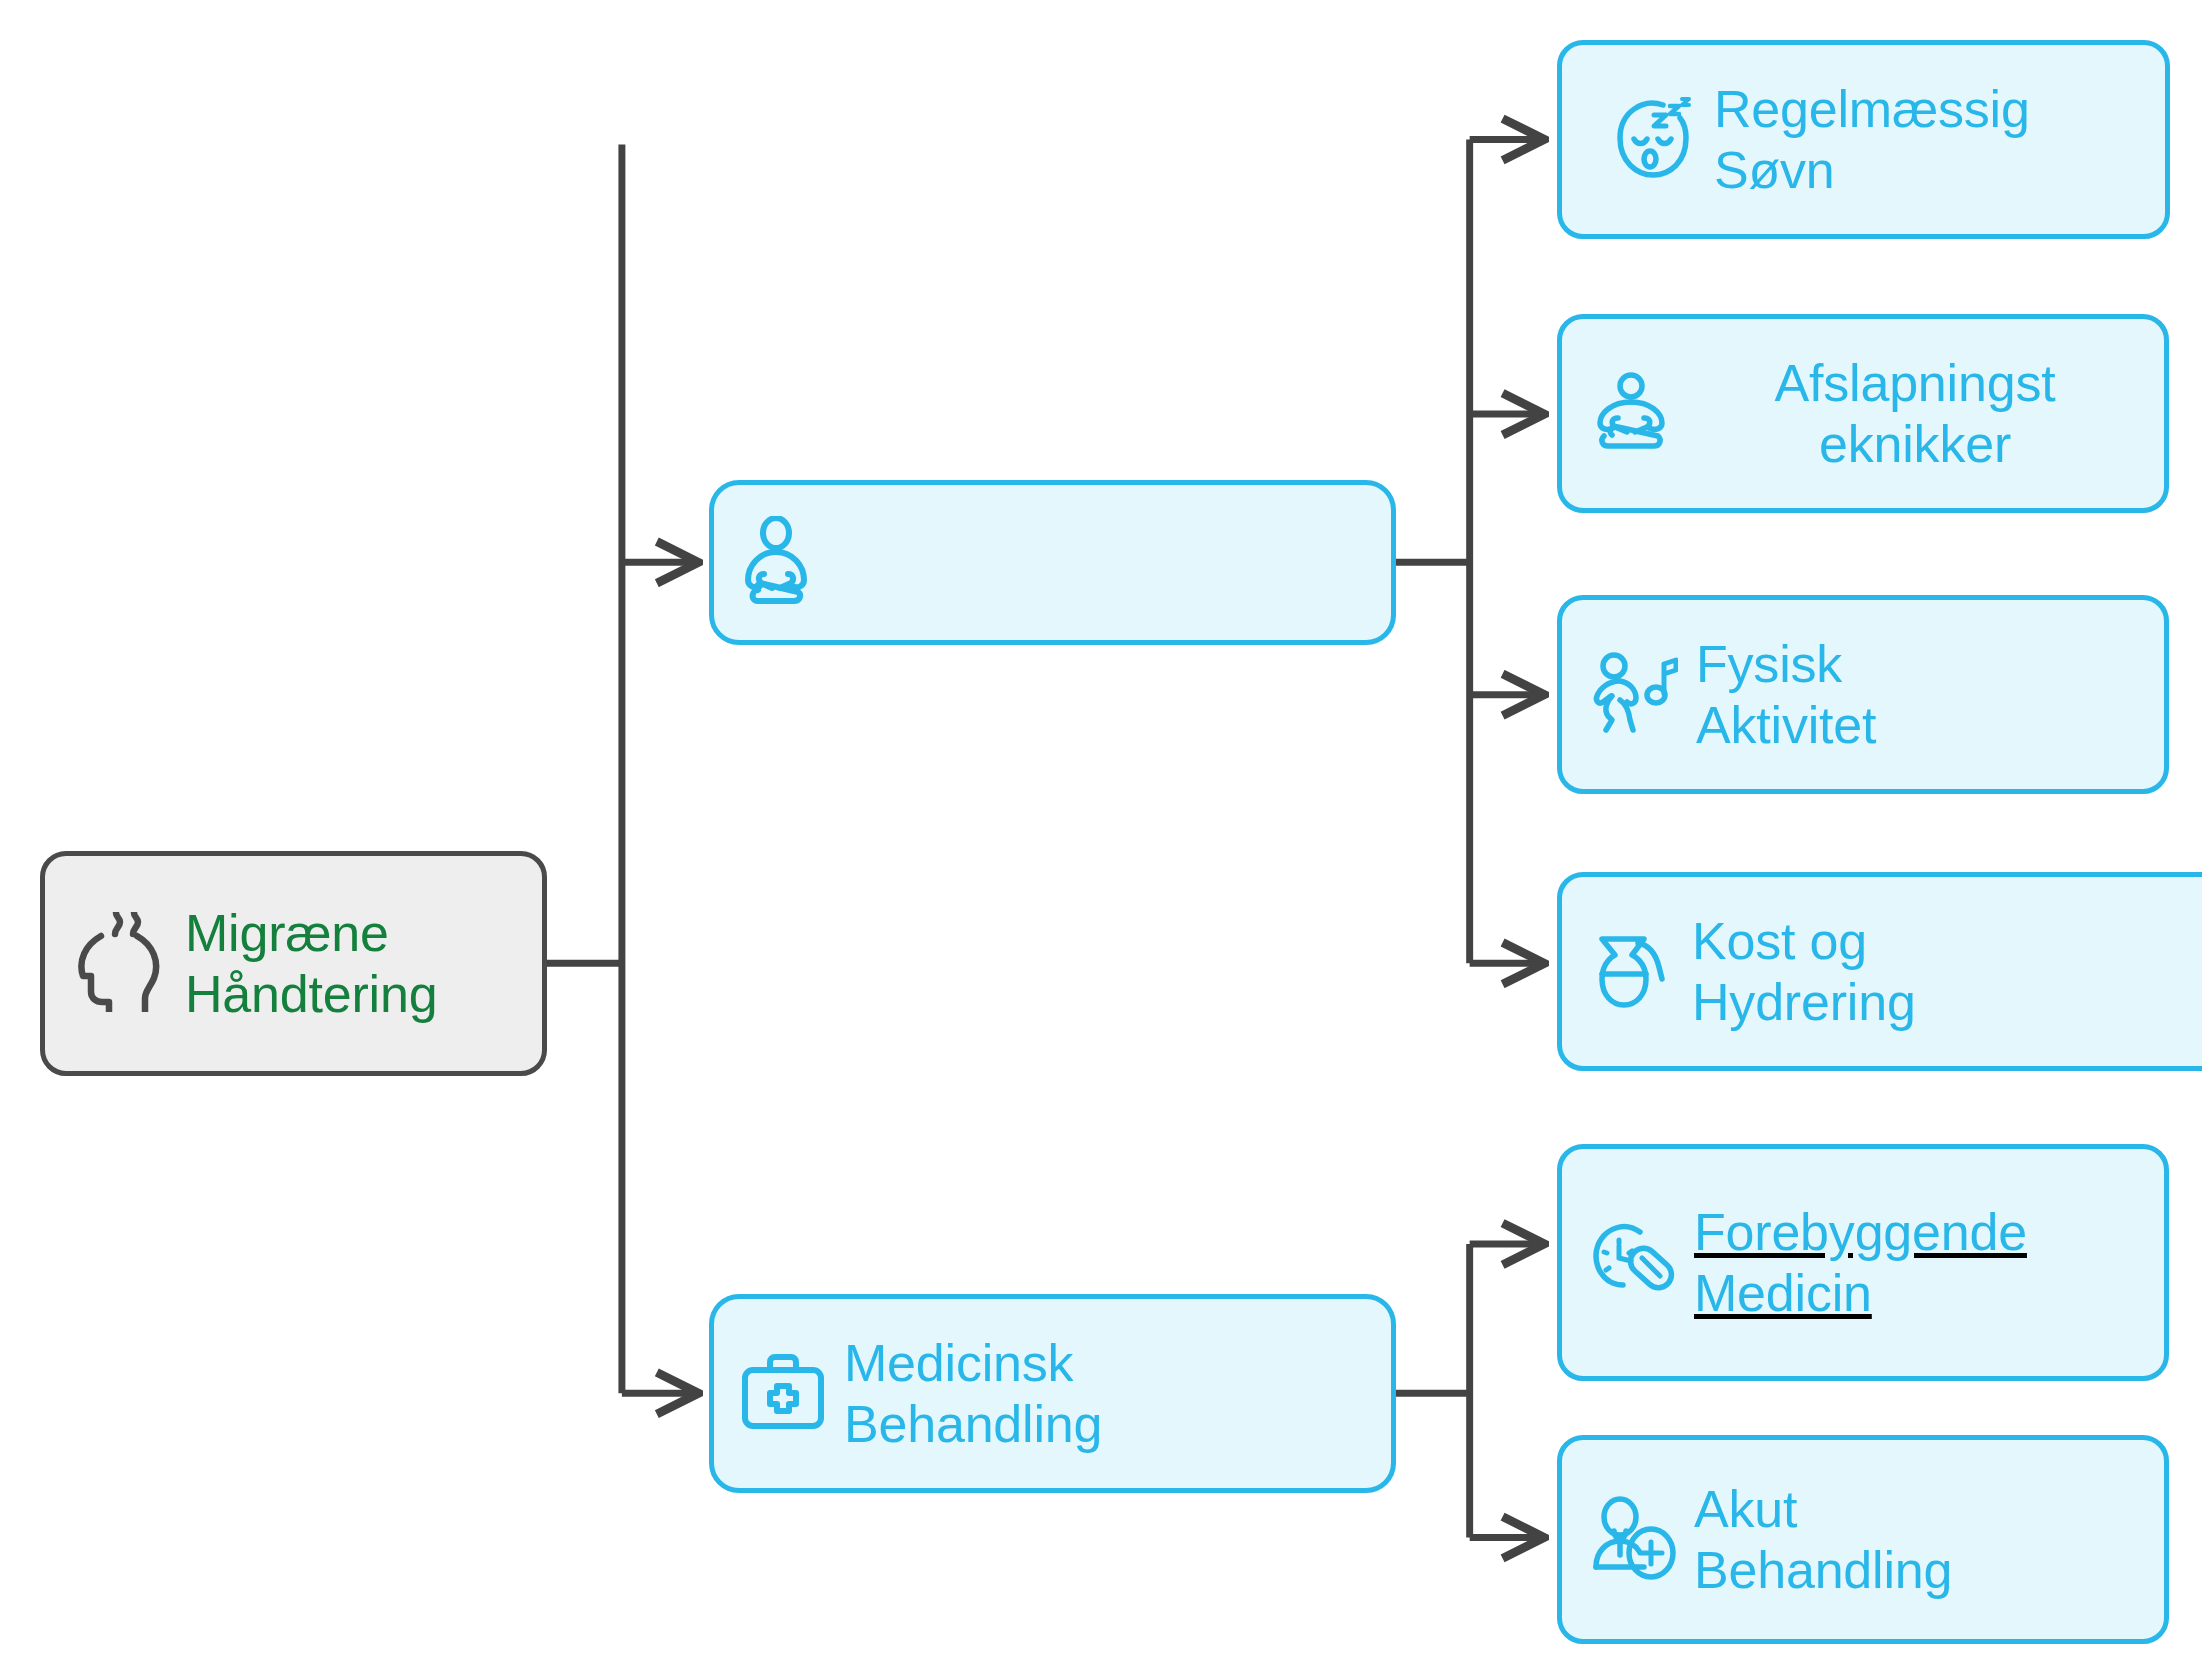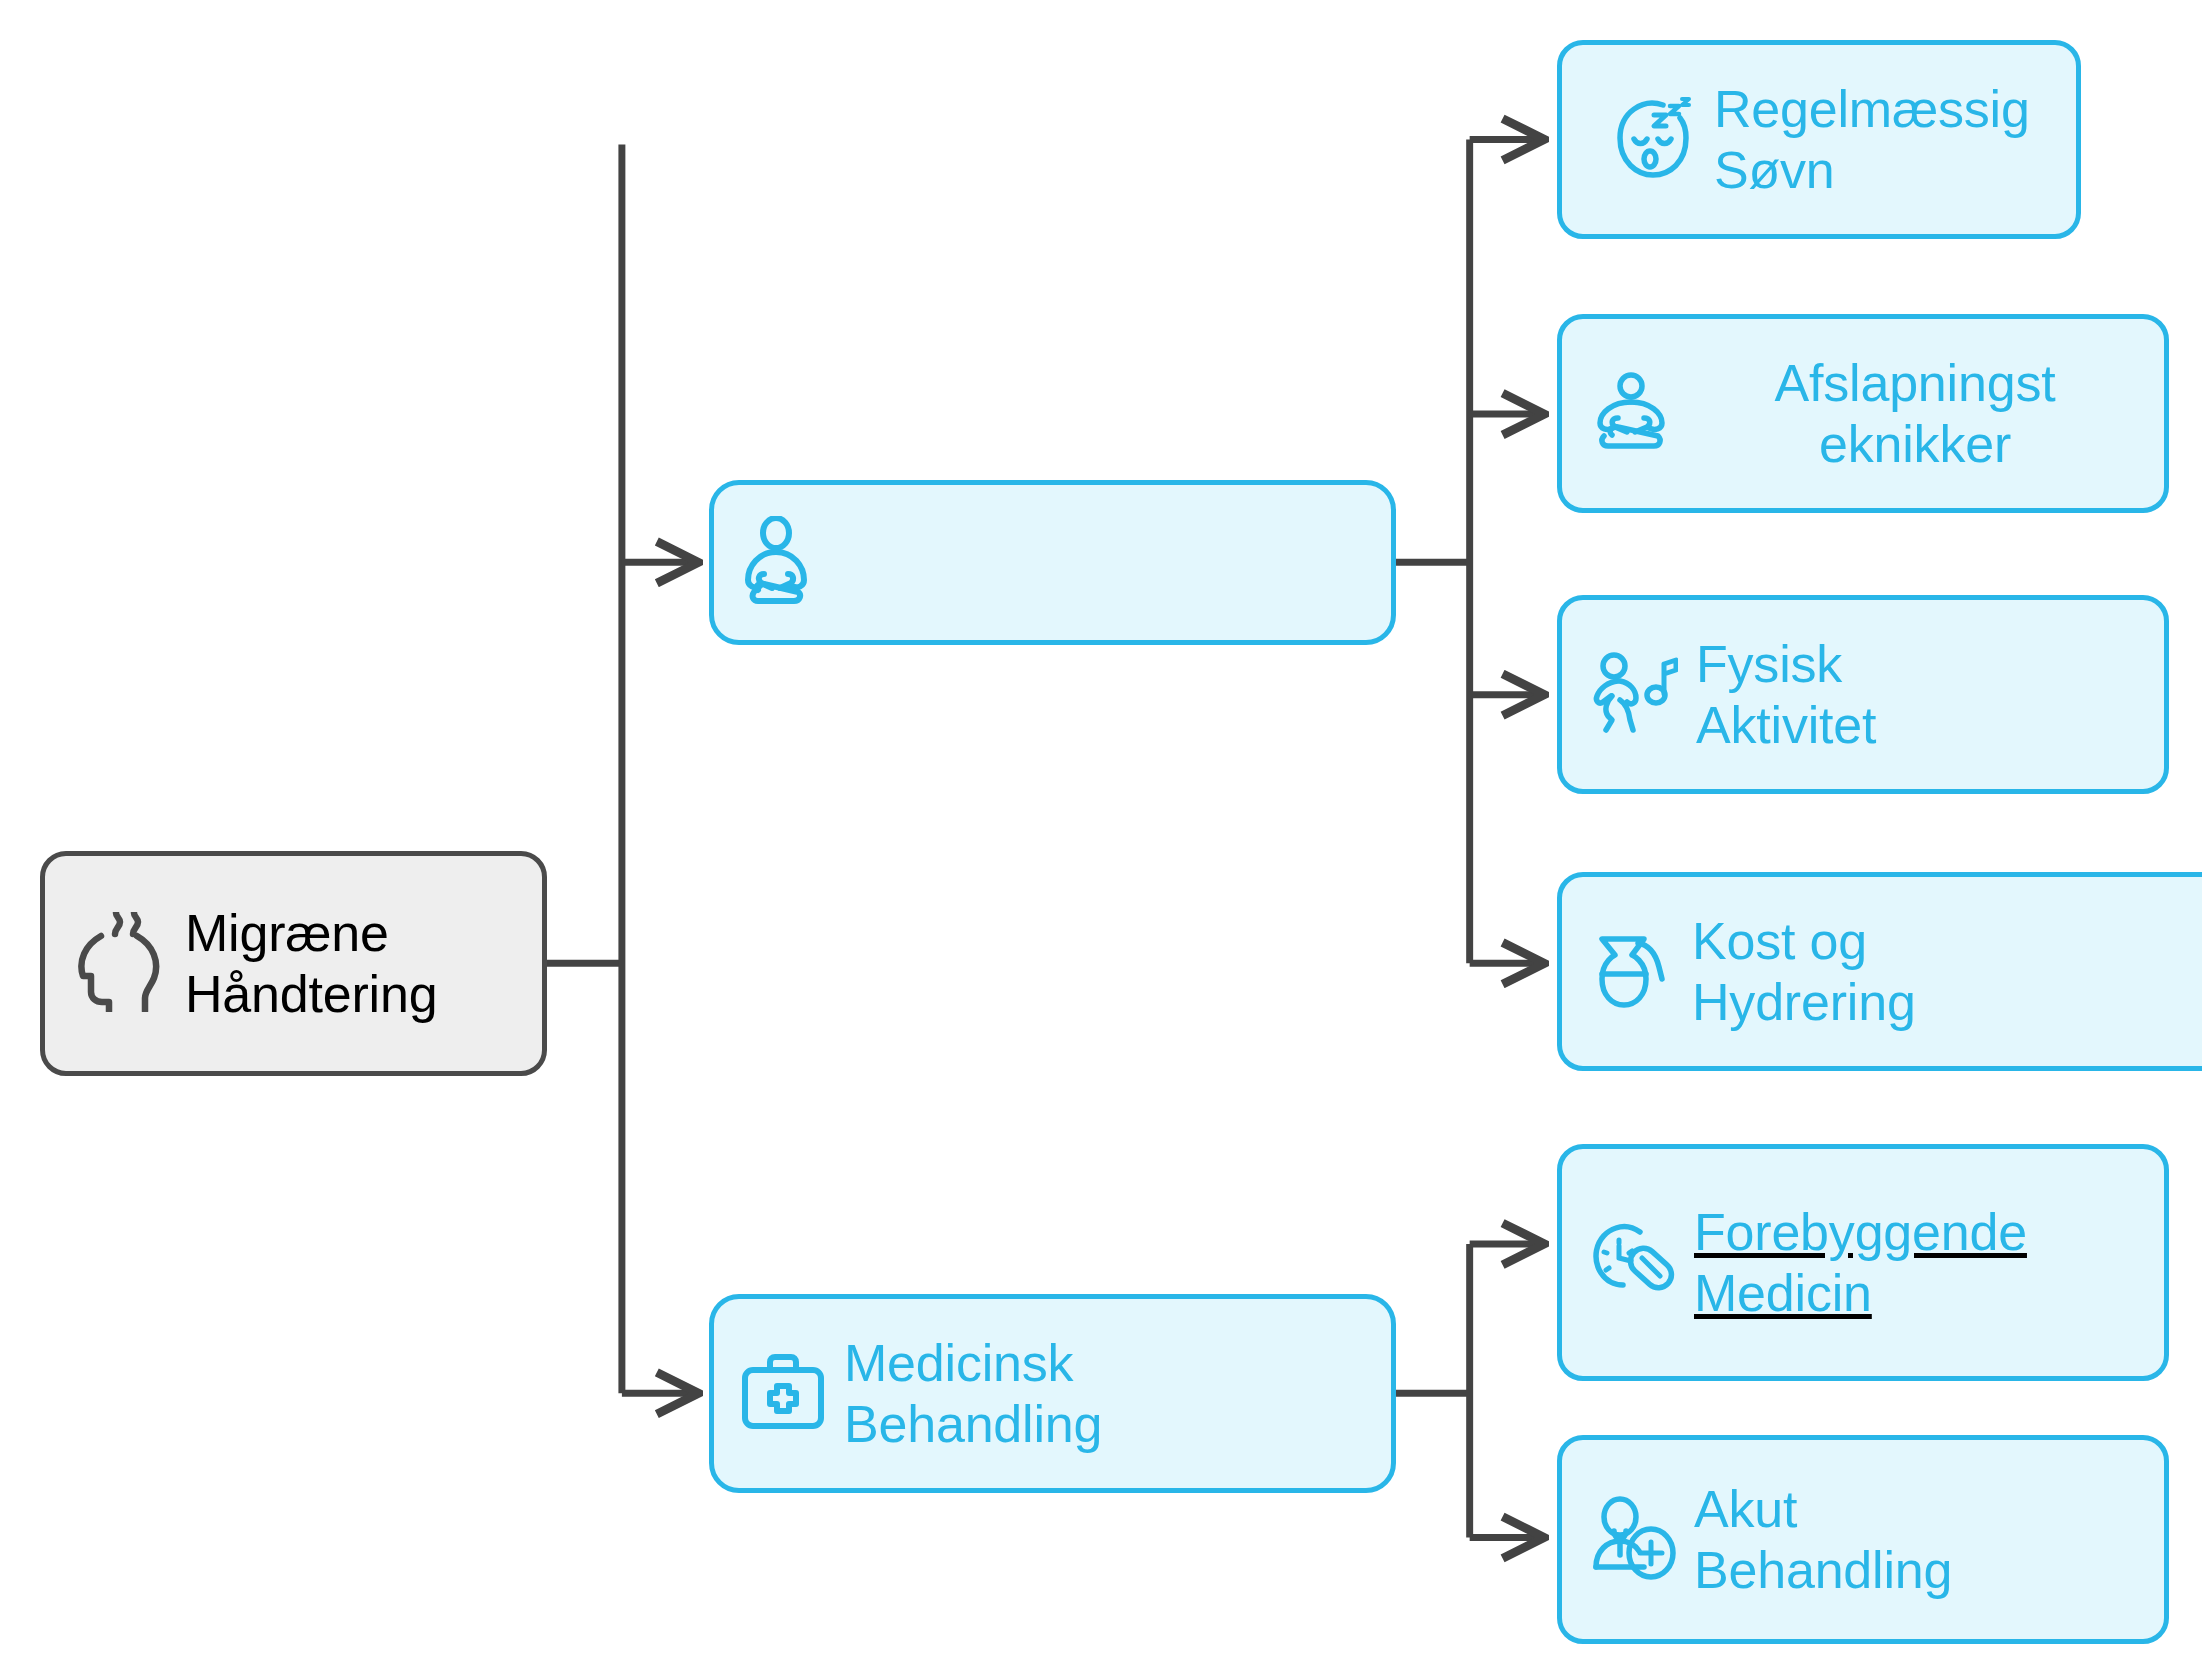--- a/index.html
+++ b/index.html
@@ -43,21 +43,21 @@
     line-height: 1.17;
     letter-spacing: -0.2px;
   }
 
   
   .node.root {
     background: #eeeeee;
     border: 5px solid #4a4a4a;
   }
   .node.root .label {
-    color: #000000;
+    color: #15803d;
     font-size: 52px;
   }
 
   
   .node.blue {
     background: #e3f7fd;
     border: 5px solid #29b6e8;
   }
   .node.blue .label {
     color: #29b6e8;
@@ -136,21 +136,21 @@
         <path d="M30 18 L30 10 C30 7 32 5 35 5 L51 5 C54 5 56 7 56 10 L56 18"></path>
         <path d="M37 34 L49 34 L49 41 L56 41 L56 52 L49 52 L49 59 L37 59 L37 52 L30 52 L30 41 L37 41 Z"></path>
       </svg>
     </span>
     <span class="label">
       <span>Medicinsk</span><br>
       <span>Behandling</span>
     </span>
   </div>
 
-  <div class="node blue" style="left:1557px; top:40px; width:524px; height:199px;padding-left:48px;">
+  <div class="node blue" style="left:1557px; top:40px; width:613px; height:199px;padding-left:48px;">
     <span class="ico">
       <svg width="86" height="86" viewBox="0 0 86 86" fill="none" stroke="#29b6e8" stroke-width="5.5" stroke-linecap="round" stroke-linejoin="round" xmlns="http://www.w3.org/2000/svg">
         <path d="M53 10 C33 3 10 17 10 43 C10 67 27 80 43 80 C60 80 76 67 76 43 C76 35 74 28 70 23"></path>
         <path d="M24 44 C27 50 34 50 37 44"></path>
         <path d="M48 44 C51 50 58 50 61 44"></path>
         <ellipse cx="40" cy="64" rx="6" ry="8"></ellipse>
         <path d="M44 20 L56 20 L44 31 L56 31" stroke-width="5"></path>
         <path d="M60 11 L69 11 L60 19 L69 19" stroke-width="4.5"></path>
         <path d="M72 4 L79 4 L72 10 L79 10" stroke-width="4"></path>
       </svg>

